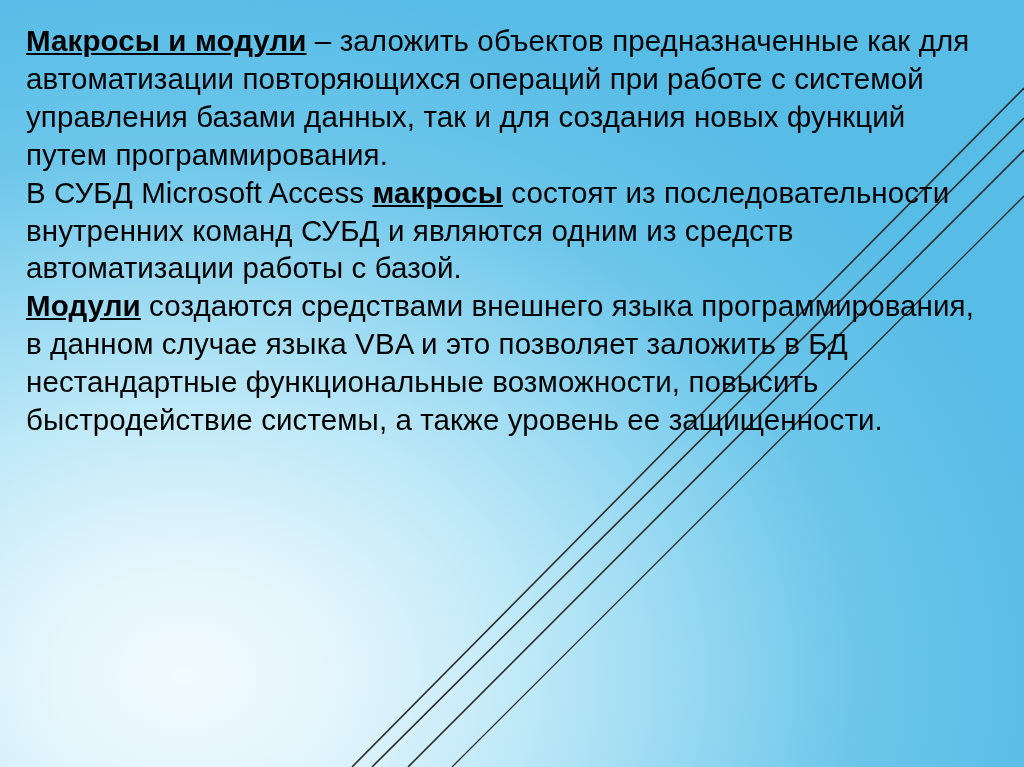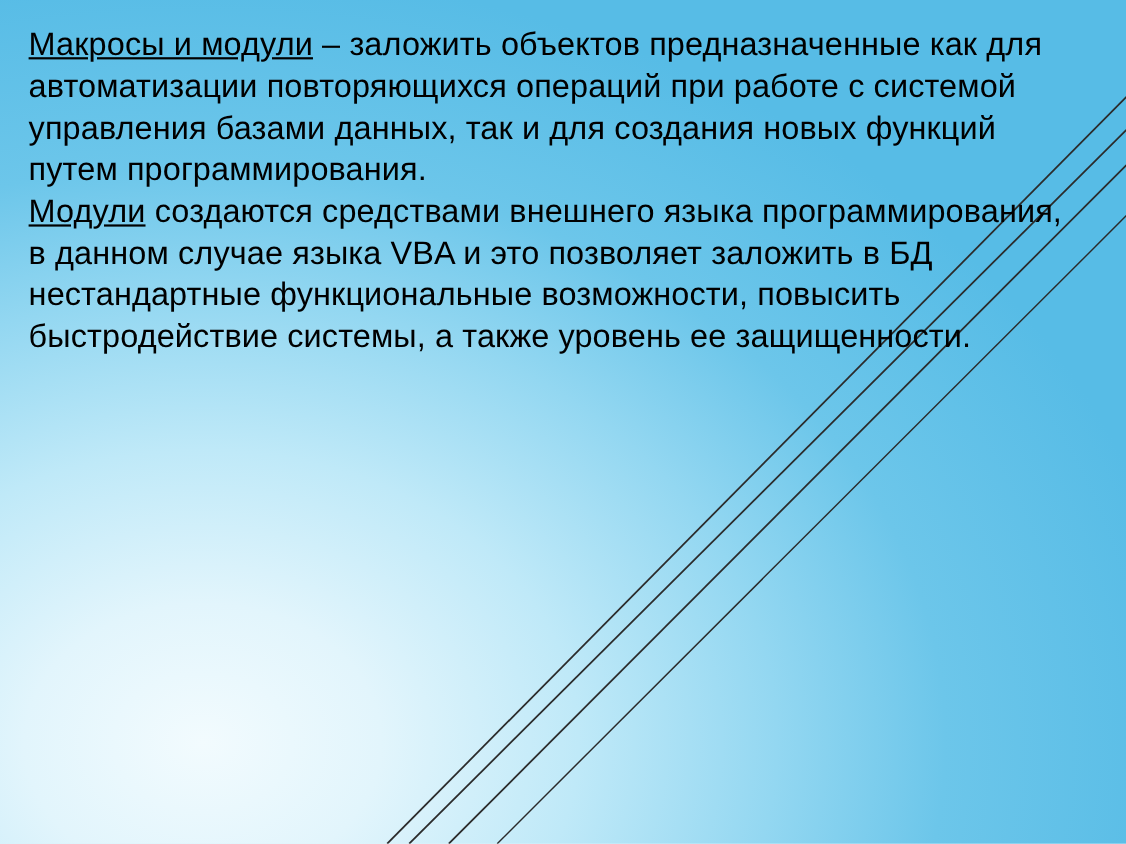--- a/index.html
+++ b/index.html
@@ -43,21 +43,21 @@
   }
 
   .para {
     margin: 0;
     text-indent: 0;
   }
   .para + .para {
     margin-top: 0px;
   }
   .bu {
-    font-weight: normal;
+    font-weight: bold;
     text-decoration: underline;
     text-align: right;
   }
 </style>
 </head>
 <body>
 
 <div class="slide">
 
   <svg class="decor-lines" width="1024" height="767" viewBox="0 0 1024 767" preserveAspectRatio="none">
@@ -70,19 +70,22 @@
       <line x1="1024" y1="196" x2="452" y2="767"></line>
     </g>
   </svg>
 
   <div class="text-block">
 
     <p class="para">
       <span class="bu">Макросы и модули</span><span> – заложить объектов предназначенные как для автоматизации повторяющихся операций при работе с системой управления базами данных, так и для создания новых функций путем программирования.</span>
     </p>
 
+    <p class="para">
+      <span> В СУБД Microsoft Access </span><span class="bu">макросы</span><span> состоят из последовательности внутренних команд СУБД и являются одним из средств автоматизации работы с базой.</span>
+    </p>
 
     <p class="para">
       <span class="bu">Модули</span><span> создаются средствами внешнего языка программирования, в данном случае языка VBA и это позволяет заложить в БД нестандартные функциональные возможности, повысить быстродействие системы, а также уровень ее защищенности.</span>
     </p>
 
   </div>
 </div>
 
 </body></html>

